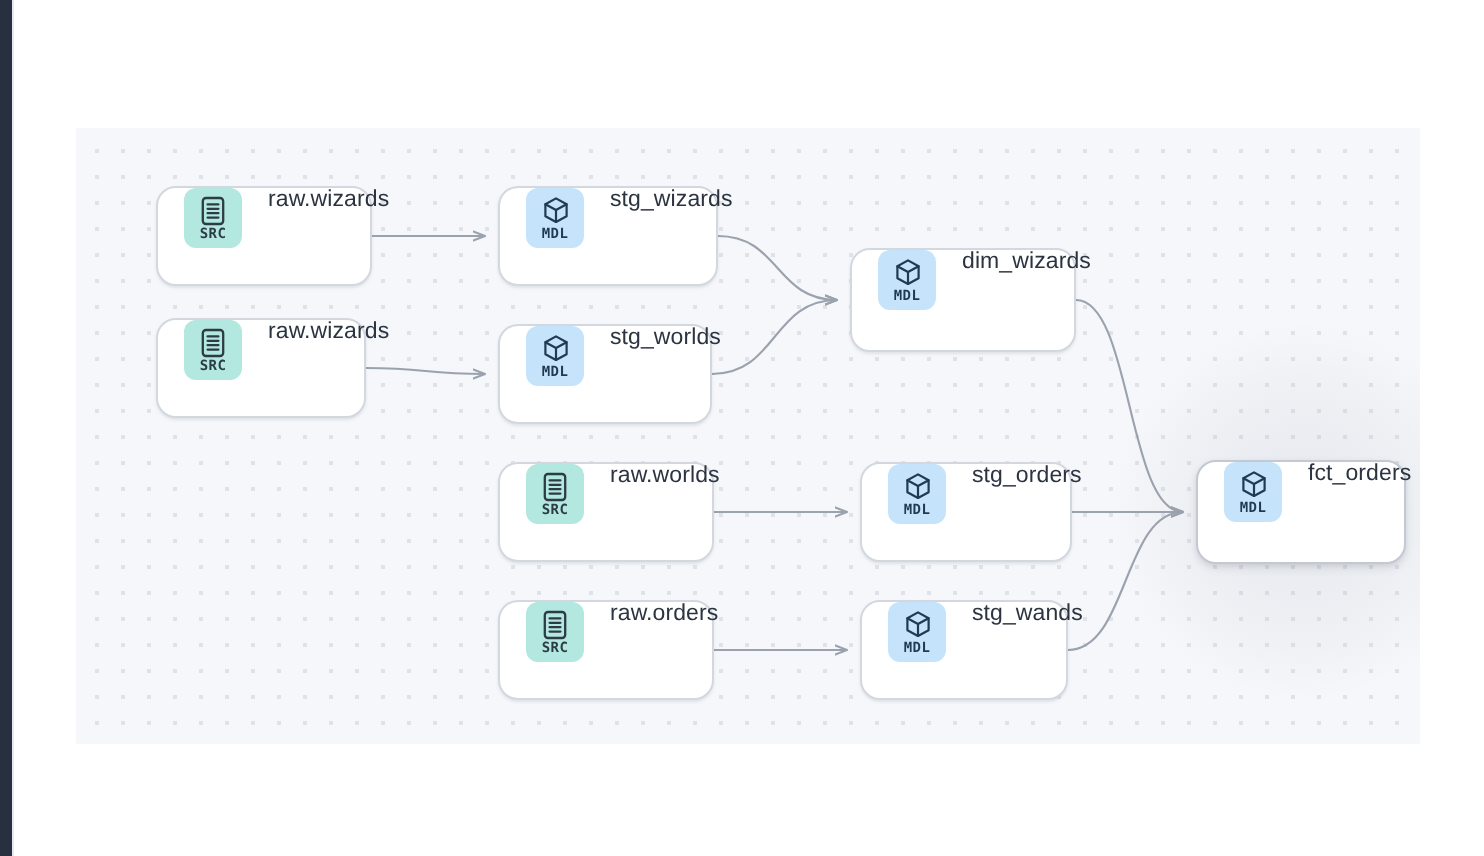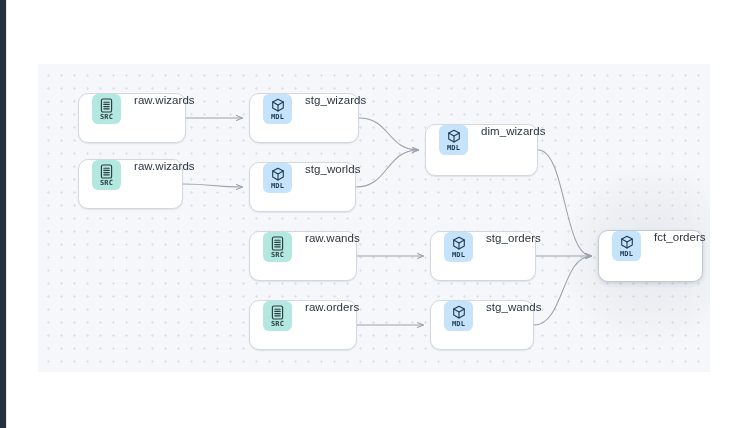--- a/index.html
+++ b/index.html
@@ -134,21 +134,21 @@
           <div class="badge src">
             <svg width="13" height="15" viewBox="0 0 13 15" fill="none" stroke="#2d3b45" stroke-width="1.15" stroke-linecap="round" stroke-linejoin="round">
               <rect x="1.4" y="1" width="10.2" height="13" rx="1.6"></rect>
               <line x1="3.8" y1="4.2" x2="9.2" y2="4.2"></line>
               <line x1="3.8" y1="6.4" x2="9.2" y2="6.4"></line>
               <line x1="3.8" y1="8.6" x2="9.2" y2="8.6"></line>
               <line x1="3.8" y1="10.8" x2="9.2" y2="10.8"></line>
             </svg>
             <div class="tag">SRC</div>
           </div>
-          <div class="node-label">raw.wands</div>
+          <div class="node-label">raw.worlds</div>
         </div>
         <div class="node" style="left: 211px; top: 236px; width: 108px; height: 50px;">
           <div class="badge src">
             <svg width="13" height="15" viewBox="0 0 13 15" fill="none" stroke="#2d3b45" stroke-width="1.15" stroke-linecap="round" stroke-linejoin="round">
               <rect x="1.4" y="1" width="10.2" height="13" rx="1.6"></rect>
               <line x1="3.8" y1="4.2" x2="9.2" y2="4.2"></line>
               <line x1="3.8" y1="6.4" x2="9.2" y2="6.4"></line>
               <line x1="3.8" y1="8.6" x2="9.2" y2="8.6"></line>
               <line x1="3.8" y1="10.8" x2="9.2" y2="10.8"></line>
             </svg>

